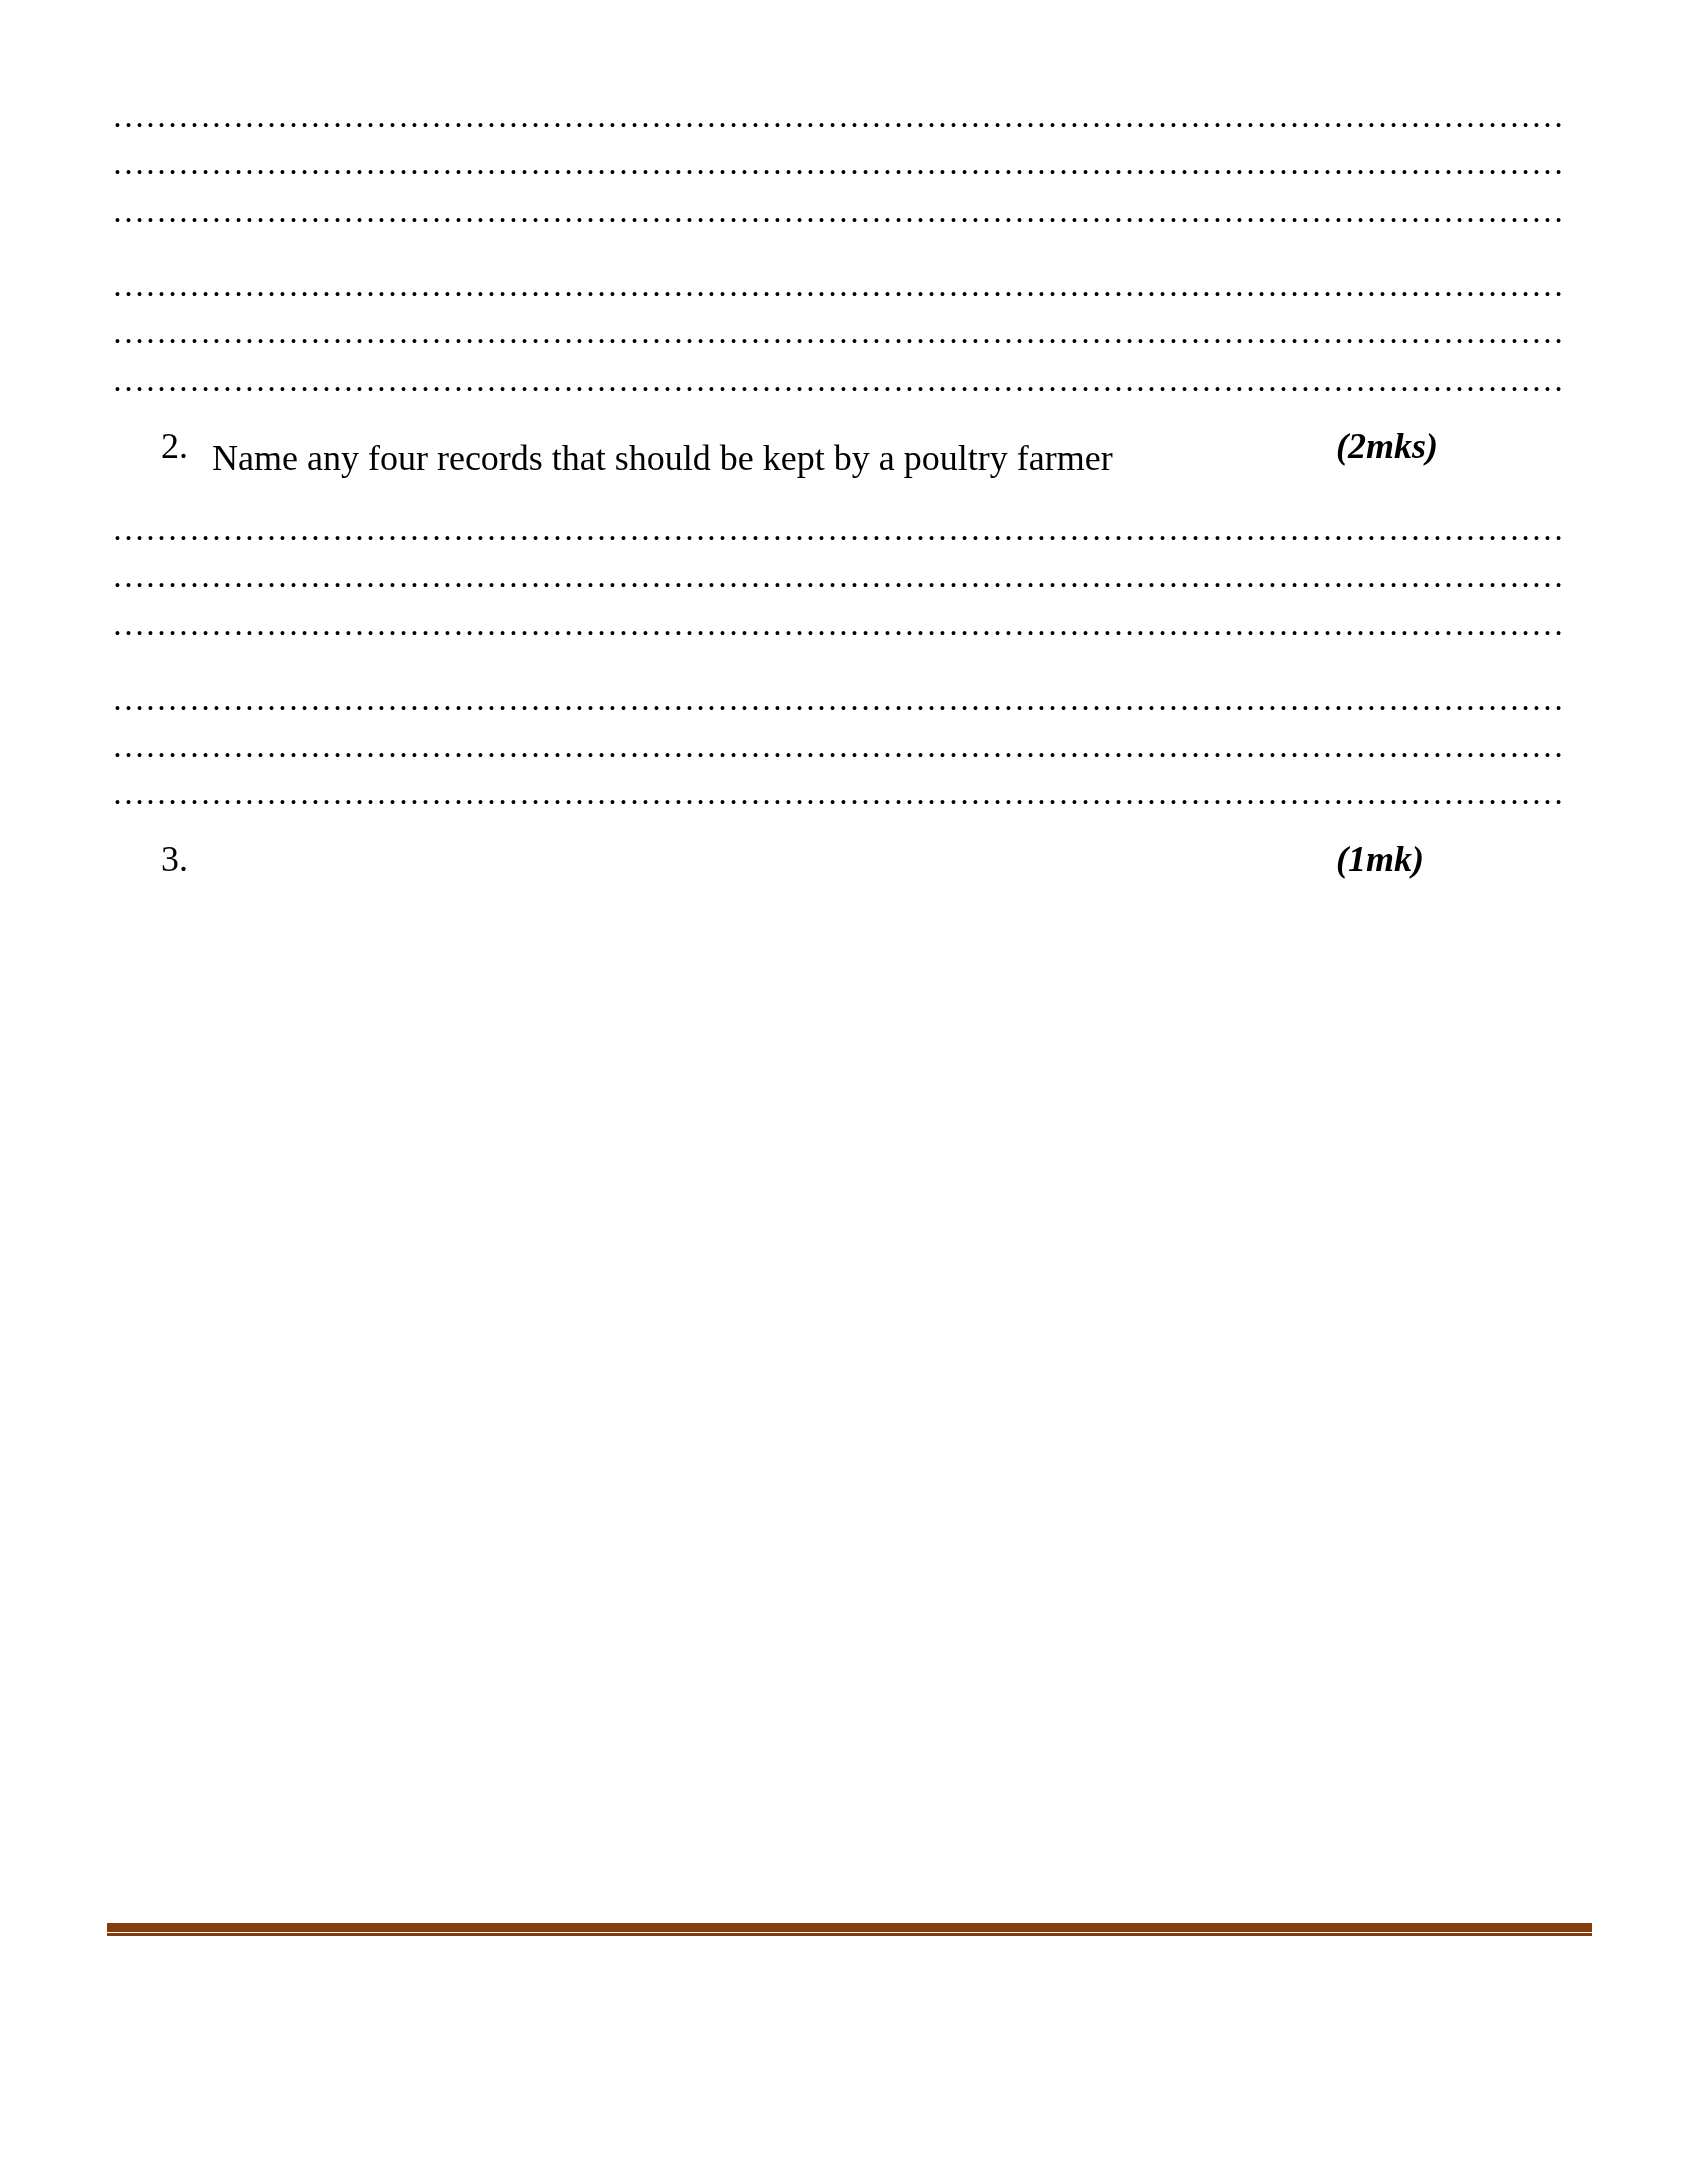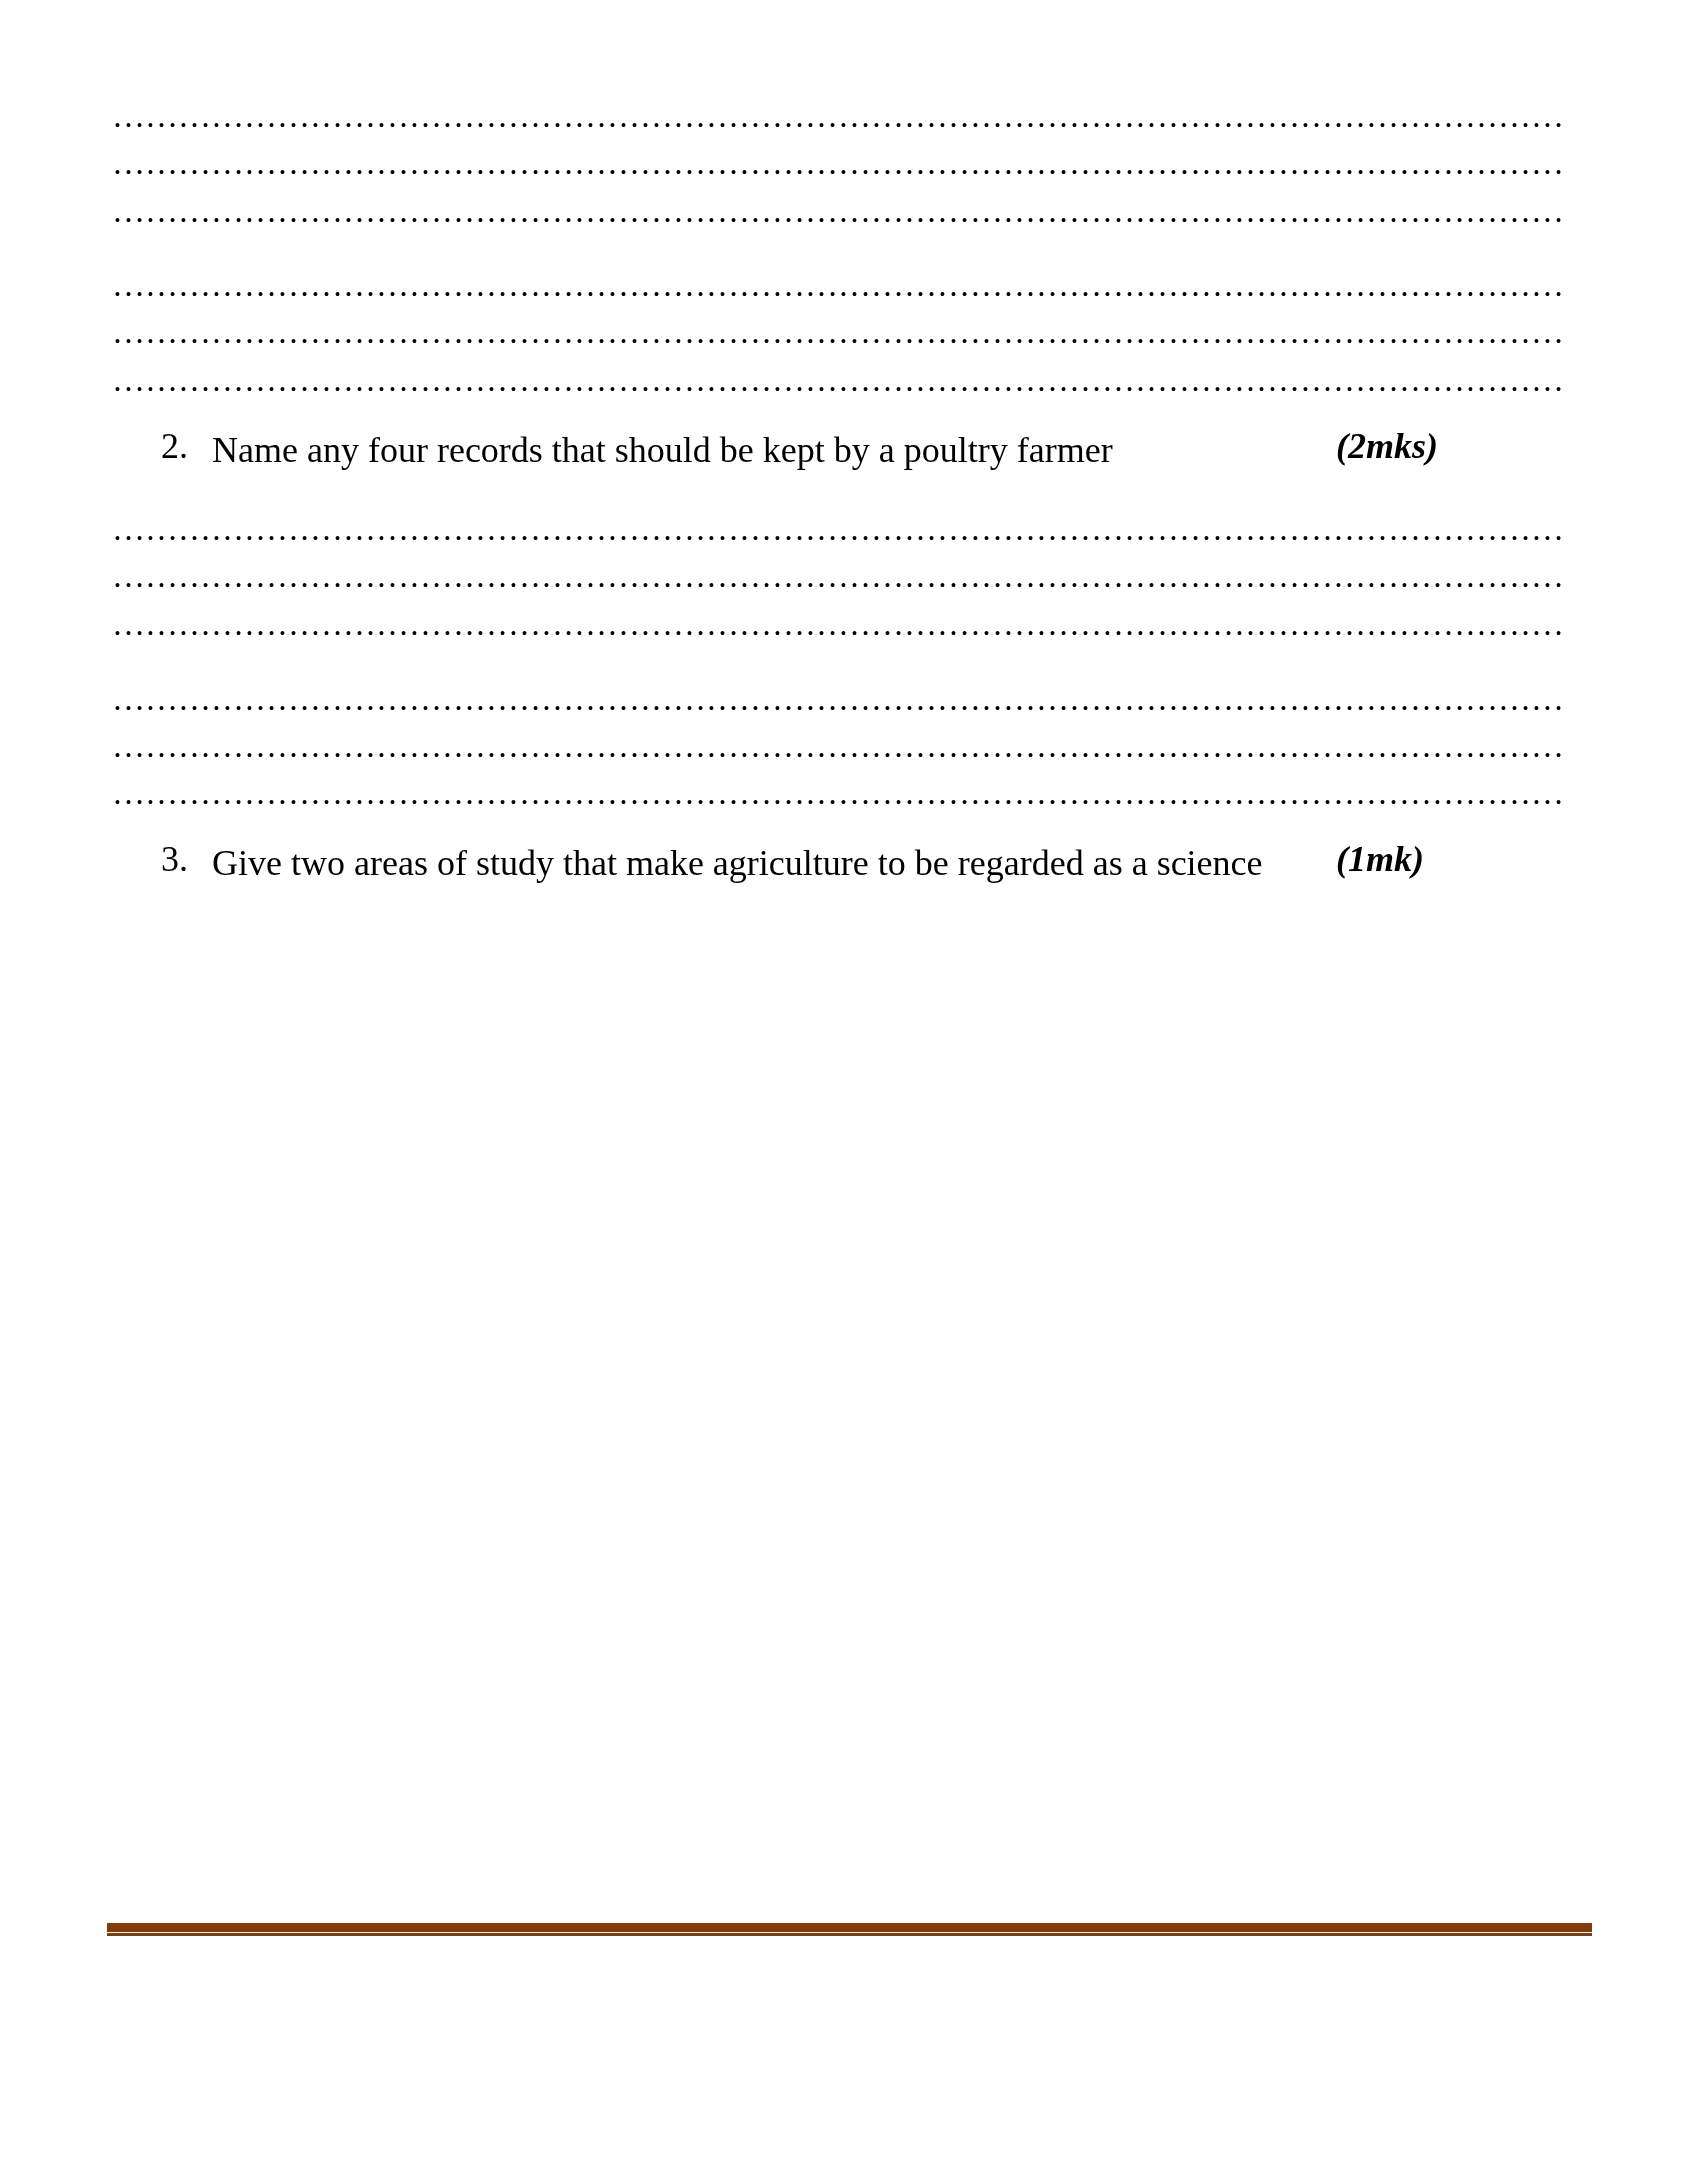--- a/index.html
+++ b/index.html
@@ -38,21 +38,21 @@
     line-height: 53px;
   }
   .q-num {
     position: absolute;
     left: 161px;
     top: 0;
   }
   .q-text {
     position: absolute;
     left: 212px;
-    top: 4px;
+    top: 12px;
     white-space: nowrap;
   }
   .q-marks {
     position: absolute;
     left: 1336px;
     top: 0;
     font-weight: bold;
     font-style: italic;
     white-space: nowrap;
   }
@@ -96,21 +96,20 @@
 <div class="dotline" style="top:513px">…………………………………………………………………………………………………………………………………</div>
 <div class="dotline" style="top:560px">…………………………………………………………………………………………………………………………………</div>
 <div class="dotline" style="top:608px">……………………………………………………………………………………………………………………………….…...</div>
 
 <div class="dotline" style="top:683px">…………………………………………………………………………………………………………………………………</div>
 <div class="dotline" style="top:730px">…………………………………………………………………………………………………………………………………</div>
 <div class="dotline" style="top:777px">……………………………………………………………………………………………………………………………….…...</div>
 
 <div class="question" style="top:833px">
   <span class="q-num">3.</span>
-  <span class="q-text">Give two areas of study that make agriculture to be regarded as a science</span>
   <span class="q-marks">(1mk)</span>
 </div>
 
 <div class="footer-rule">
   <div class="thick" style="background: rgb(132, 60, 12);"></div>
   <div class="thin" style="background: rgb(132, 60, 12);"></div>
 </div>
 
 
 </body></html>

